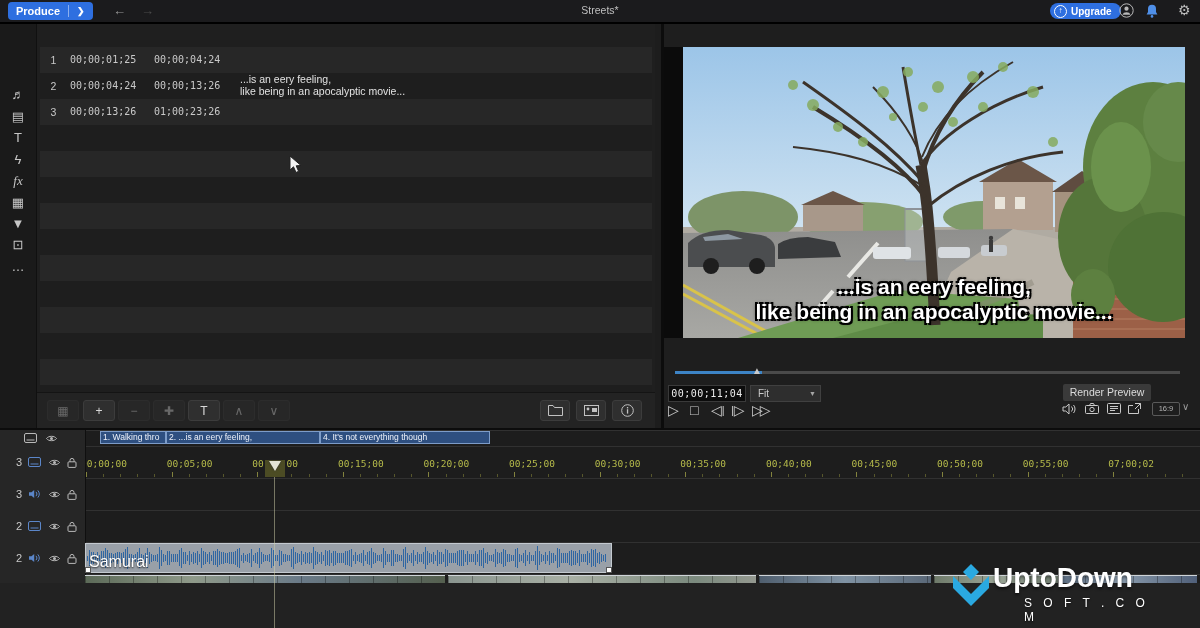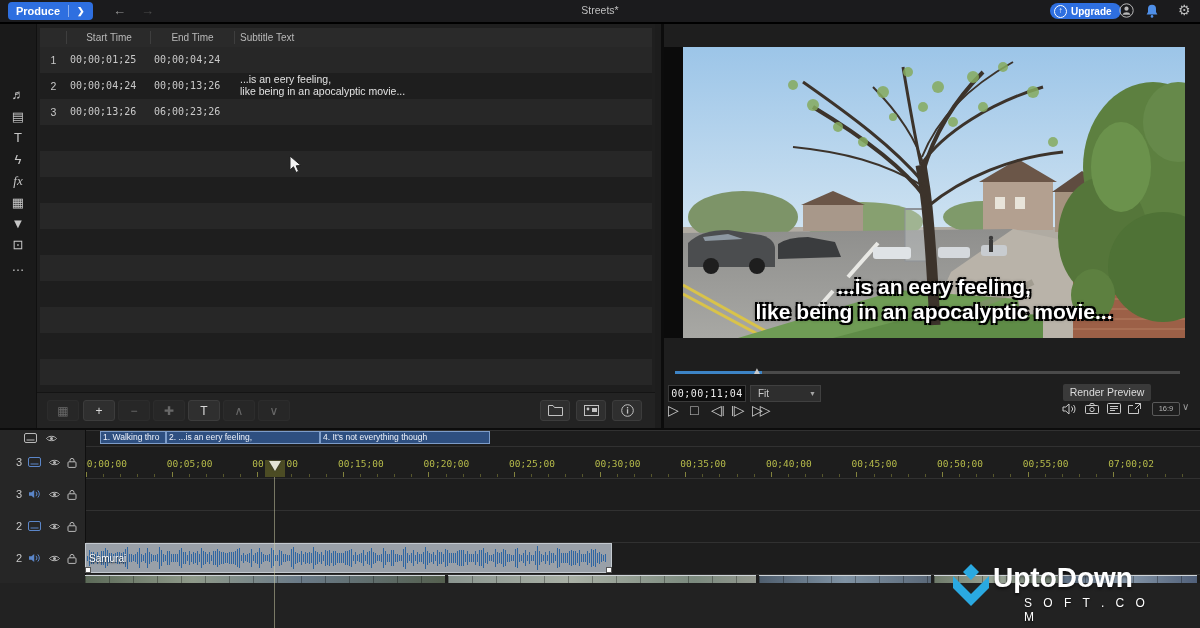--- a/index.html
+++ b/index.html
@@ -111,21 +111,21 @@
   .tnum{font-size:11px;color:#c9c9c9;width:10px;text-align:right;margin-right:6px;}
 
   .sclip{position:absolute;top:1px;height:13px;background:#2e4f80;border:1px solid #7d9cc8;
     box-sizing:border-box;color:#eef2fa;font-size:8.5px;line-height:11px;white-space:nowrap;
     overflow:hidden;padding-left:2px;}
   #audio-clip{position:absolute;left:85px;top:113px;width:527px;height:30px;background:#99a0a8;
     border:1px solid #c3c9cf;box-sizing:border-box;}
   #waveform{position:absolute;left:1px;top:1px;width:523px;height:26px;display:flex;
     align-items:center;overflow:hidden;}
   .wbar{width:1px;margin-right:1px;background:#2f66a3;flex:none;}
-  #audio-label{position:absolute;left:3px;top:9px;font-size:10px;color:#fff;
+  #audio-label{position:absolute;left:3px;top:9px;font-size:16px;color:#fff;
     text-shadow:0 1px 2px rgba(0,0,0,.8);}
   .handle{position:absolute;width:4px;height:4px;background:#fff;border:1px solid #555;}
   #thumbstrip{position:absolute;left:0;top:145px;width:1200px;height:8px;}
   .thseg{position:absolute;top:0;height:8px;border-top:1px solid #cfd4d8;box-sizing:border-box;}
 
   
   #watermark{left:949px;top:558px;width:212px;height:58px;z-index:9;}
   #wm-text{position:absolute;left:44px;top:4px;font-size:28px;font-weight:bold;color:#fff;
     letter-spacing:0;text-shadow:0 2px 3px rgba(0,0,0,.55);}
   #wm-sub{position:absolute;left:75px;top:38px;font-size:12px;font-weight:normal;color:#fff;
@@ -175,45 +175,37 @@
       <div class="rail-item" style="top: 104px;">T</div>
       <div class="rail-item" style="top: 126px;">ϟ</div>
       <div class="rail-item fx" style="top: 147px;">fx</div>
       <div class="rail-item" style="top: 169px;">▦</div>
       <div class="rail-item" style="top: 190px;">▼</div>
       <div class="rail-item" style="top: 211px;">⊡</div>
       <div class="rail-item" style="top: 233px;">…</div>
     </div>
 
   <div id="subtable" class="abs">
-    <div id="thead">
-      <div class="col-start">Start Time</div>
-      <div class="col-end">End Time</div>
-      <div class="col-text">Subtitle Text</div>
-      <div class="hsep" style="left:26px"></div>
-      <div class="hsep" style="left:110px"></div>
-      <div class="hsep" style="left:194px"></div>
-    </div>
     <div id="rows">
       <div class="trow odd">
         <span class="num">1</span>
         <span class="tc s mono">00;00;01;25</span>
         <span class="tc e mono">00;00;04;24</span>
       </div>
       <div class="trow even">
         <span class="num">2</span>
         <span class="tc s mono">00;00;04;24</span>
         <span class="tc e mono">00;00;13;26</span>
         <span class="txt">...is an eery feeling,
 like being in an apocalyptic movie...</span>
       </div>
       <div class="trow odd">
         <span class="num">3</span>
         <span class="tc s mono">00;00;13;26</span>
-        <span class="tc e mono">06;00;23;26</span>
+        <span class="tc e mono">01;00;23;26</span>
       </div>
       <div id="empty-rows">
           <div class="trow even"></div>
           <div class="trow odd"></div>
           <div class="trow even"></div>
           <div class="trow odd"></div>
           <div class="trow even"></div>
           <div class="trow odd"></div>
           <div class="trow even"></div>
           <div class="trow odd"></div>

